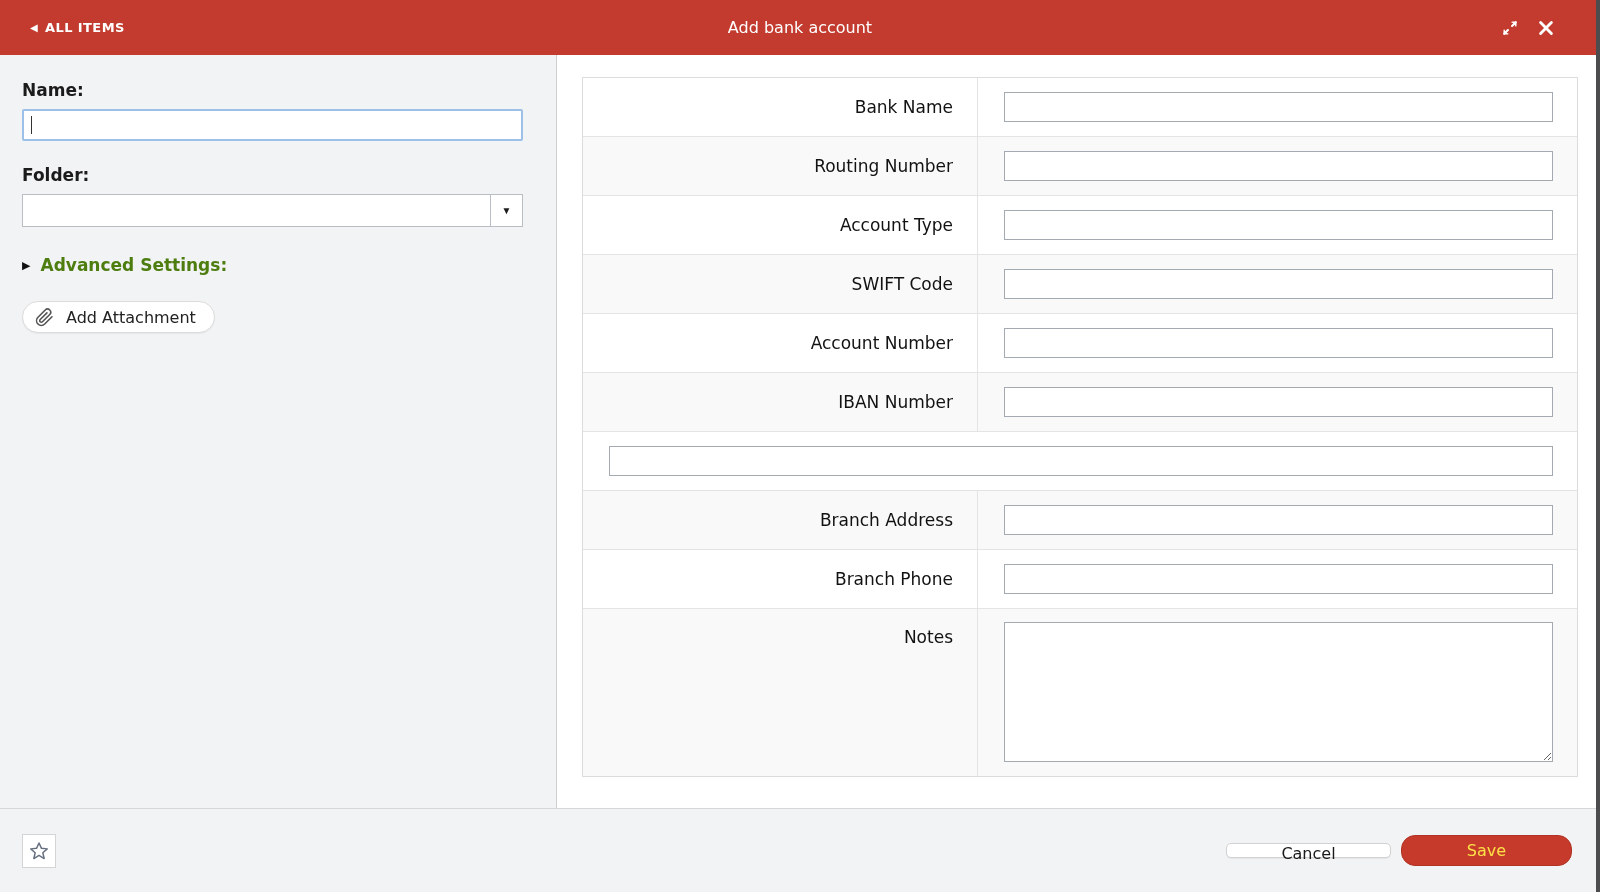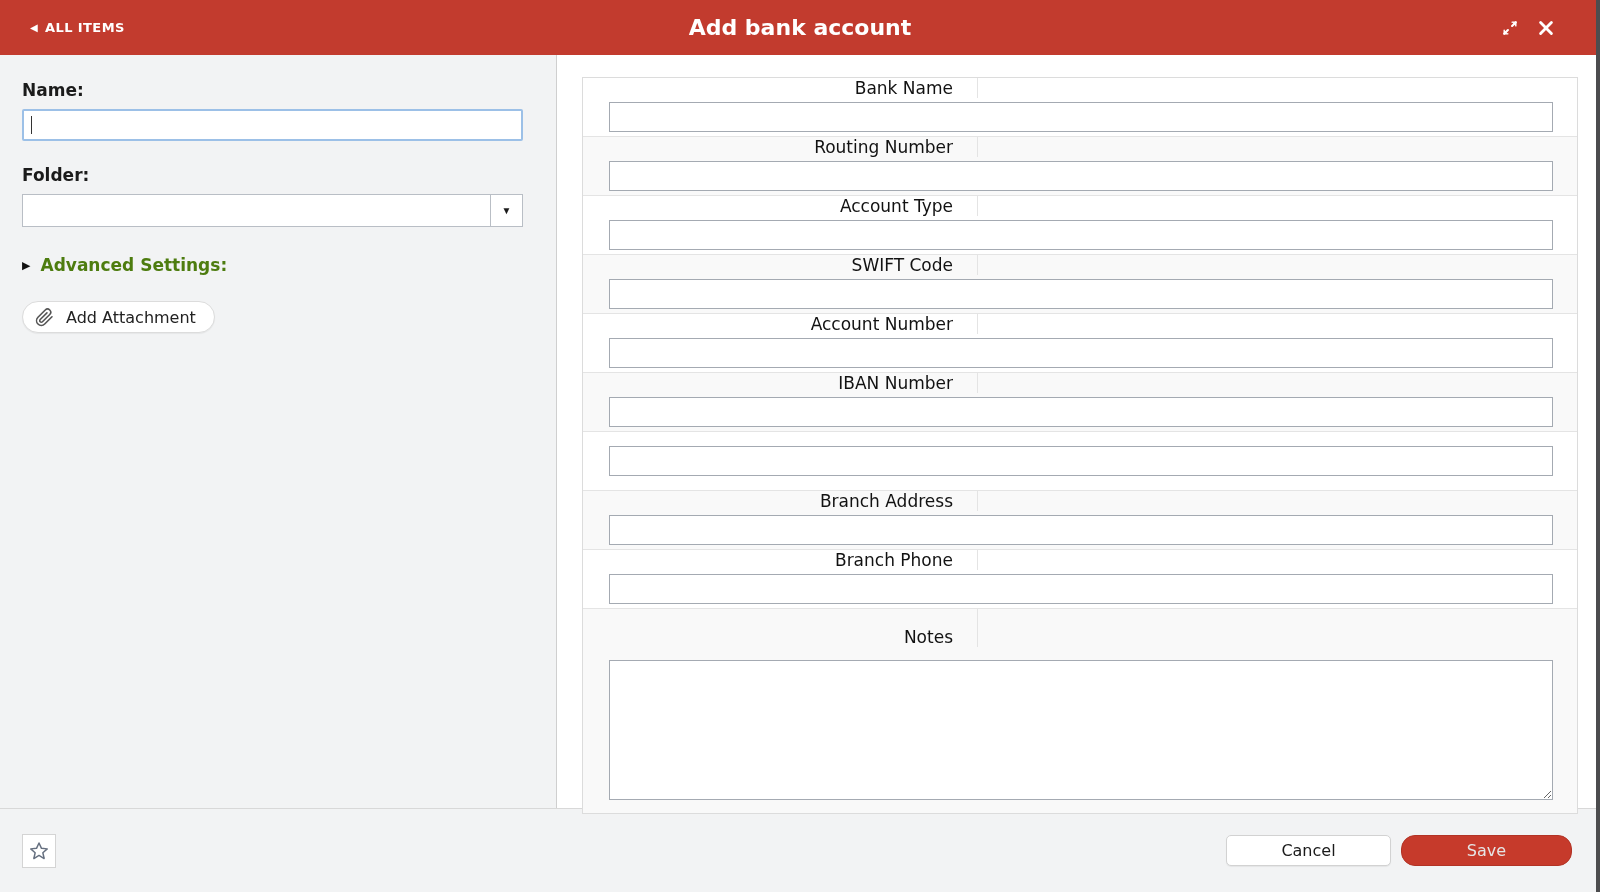--- a/index.html
+++ b/index.html
@@ -26,21 +26,21 @@
     color: #ffffff;
     font-size: 13px; font-weight: bold; letter-spacing: 0.4px;
     cursor: pointer;
     background: none; border: none;
     font-family: inherit;
   }
   .back-tri { font-size: 10px; line-height: 1; position: relative; top: 0px; }
   .header-title {
     position: absolute; left: 0; right: 0;
     text-align: center;
-    color: #ffffff; font-size: 22px; font-weight: bold;
+    color: #ffffff; font-size: 16px; font-weight: normal;
     pointer-events: none;
   }
   .header-icons {
     margin-left: auto;
     display: flex; align-items: center; gap: 16px;
     margin-right: 44px;
     position: relative; z-index: 2;
   }
   .hicon { width: 20px; height: 20px; cursor: pointer; display: block; }
 
@@ -121,21 +121,20 @@
     position: absolute;
     left: 25px; top: 22px; right: 22px;
     border: 1px solid #dcdcdc;
     background: #ffffff;
   }
   .field-row {
     display: flex;
     min-height: 59px;
     border-bottom: 1px solid #e4e4e4;
     background: #ffffff;
-    flex-direction: column;
   }
   .field-row:last-child { border-bottom: none; }
   .field-row:nth-child(even) { background: #f9f9f9; }
   .field-label-cell {
     width: 395px; flex-shrink: 0;
     border-right: 1px solid #e4e4e4;
     display: flex; align-items: center; justify-content: flex-end;
     padding-right: 24px;
   }
   .field-label { font-size: 17px; color: #121212; }
@@ -180,34 +179,34 @@
     background: #ffffff;
     border: 1px solid #d4d4d4;
     display: flex; align-items: center; justify-content: center;
     cursor: pointer;
   }
   .footer-actions {
     margin-left: auto;
     display: flex; align-items: center; gap: 10px;
   }
   .cancel-btn {
-    width: 165px; height: 31px;
+    width: 165px; height: 15px;
     background: #ffffff;
     border: 1px solid #d2d2d2;
     border-radius: 5px;
     box-shadow: 0 1px 1px rgba(0,0,0,0.06);
     font-size: 16px; color: #1a1a1a; font-family: inherit;
     cursor: pointer;
   }
   .save-btn {
     width: 171px; height: 31px;
     background: #c63a2b;
     border: 1px solid #b23325;
     border-radius: 14px;
-    font-size: 16px; color: #e5e5e5; font-family: inherit;
+    font-size: 16px; color: #fde047; font-family: inherit;
     cursor: pointer;
   }
 
   
   .window-edge {
     position: absolute; top: 0; right: 0; bottom: 0;
     width: 4px; background: #4c4c4e; z-index: 20;
   }
 </style>
 </head>

